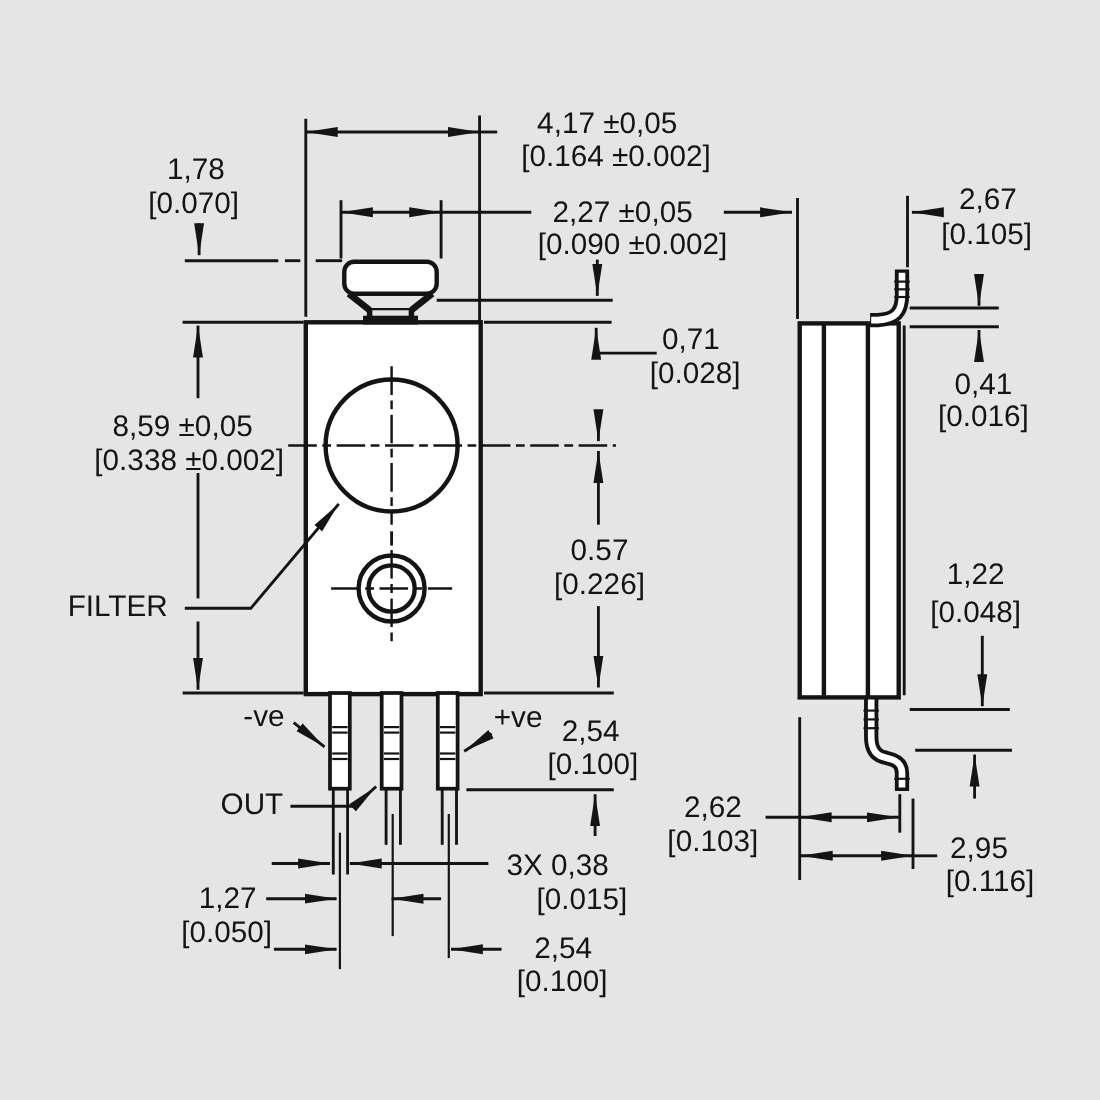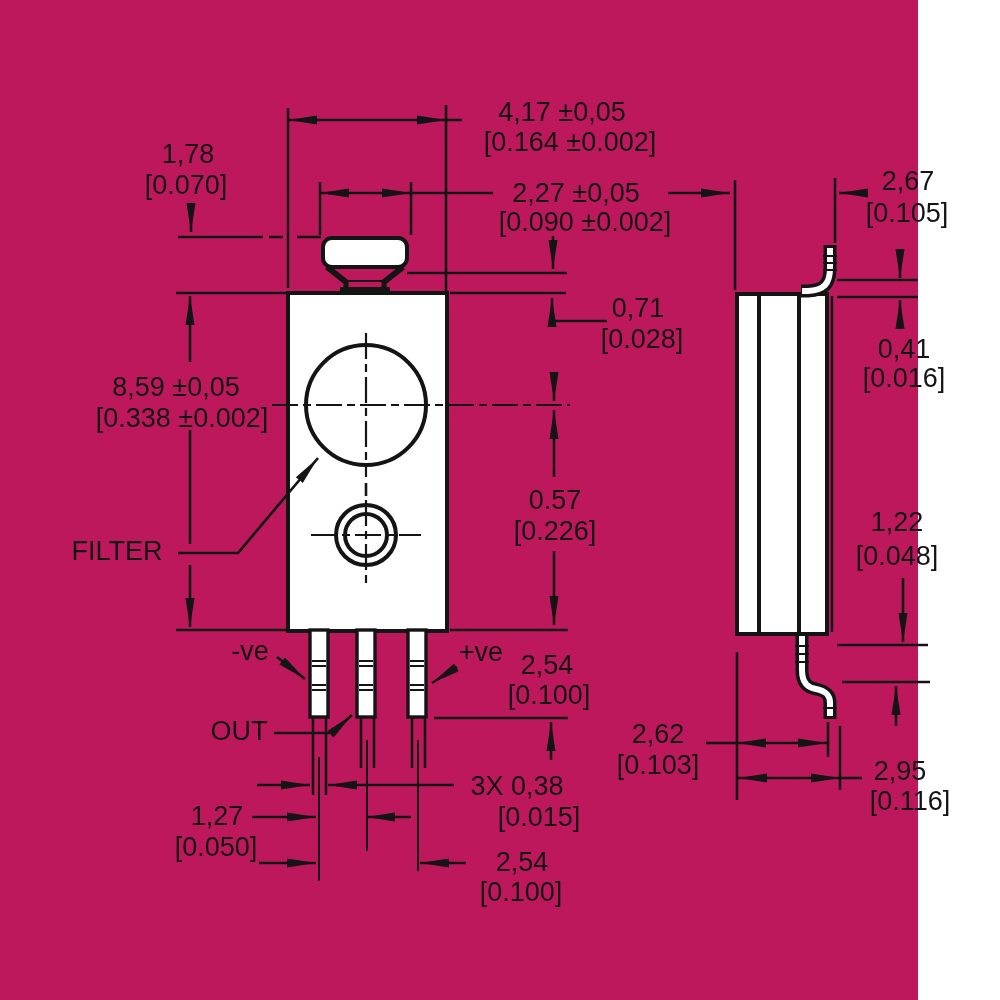--- a/index.html
+++ b/index.html
@@ -1,16 +1,16 @@
 <!DOCTYPE html>
 <html><head>
 <meta charset="utf-8">
 <style>
   html,body{margin:0;padding:0;background:#fff;}
-  .stage{width:908px;height:1000px;background:#be185d;position:relative;font-family:"Liberation Sans",sans-serif;padding-left:10px;}
+  .stage{width:1000px;height:1000px;background:#e5e5e5;position:relative;font-family:"Liberation Sans",sans-serif;}
   svg{display:block;}
   svg text{font-family:"Liberation Sans",sans-serif;font-size:27px;fill:#141414;text-anchor:middle;}
   .ln{stroke:#141414;stroke-width:2.6;fill:none;}
   .thick{stroke:#141414;stroke-width:4;fill:none;}
   .bodyfill{fill:#ffffff;stroke:#141414;stroke-width:4;}
   .pinfill{fill:#ffffff;stroke:#141414;stroke-width:3.4;}
   .tube-outer{stroke:#141414;stroke-width:13;fill:none;}
   .tube-inner{stroke:#ffffff;stroke-width:6;fill:none;}
   .tick{stroke:#141414;stroke-width:2;fill:none;}
   .cl{stroke:#141414;stroke-width:2.2;fill:none;stroke-dasharray:26 5 8 5;}

